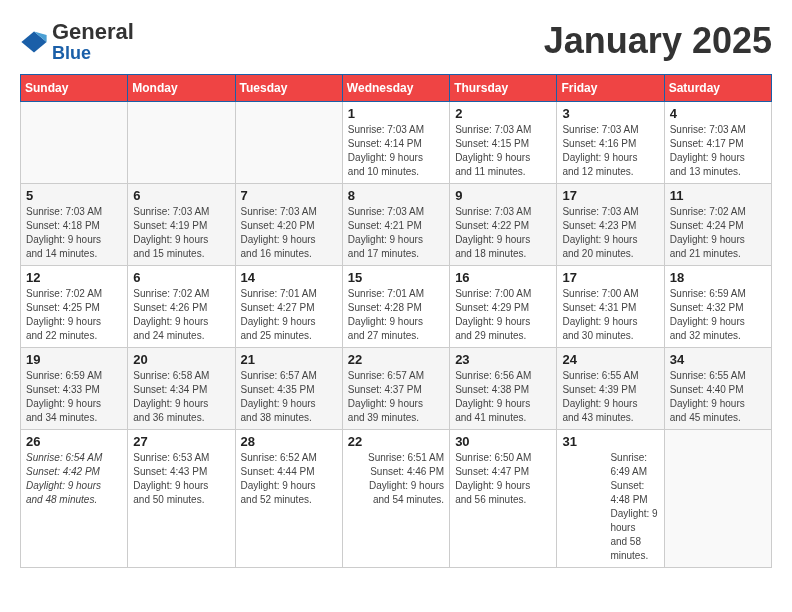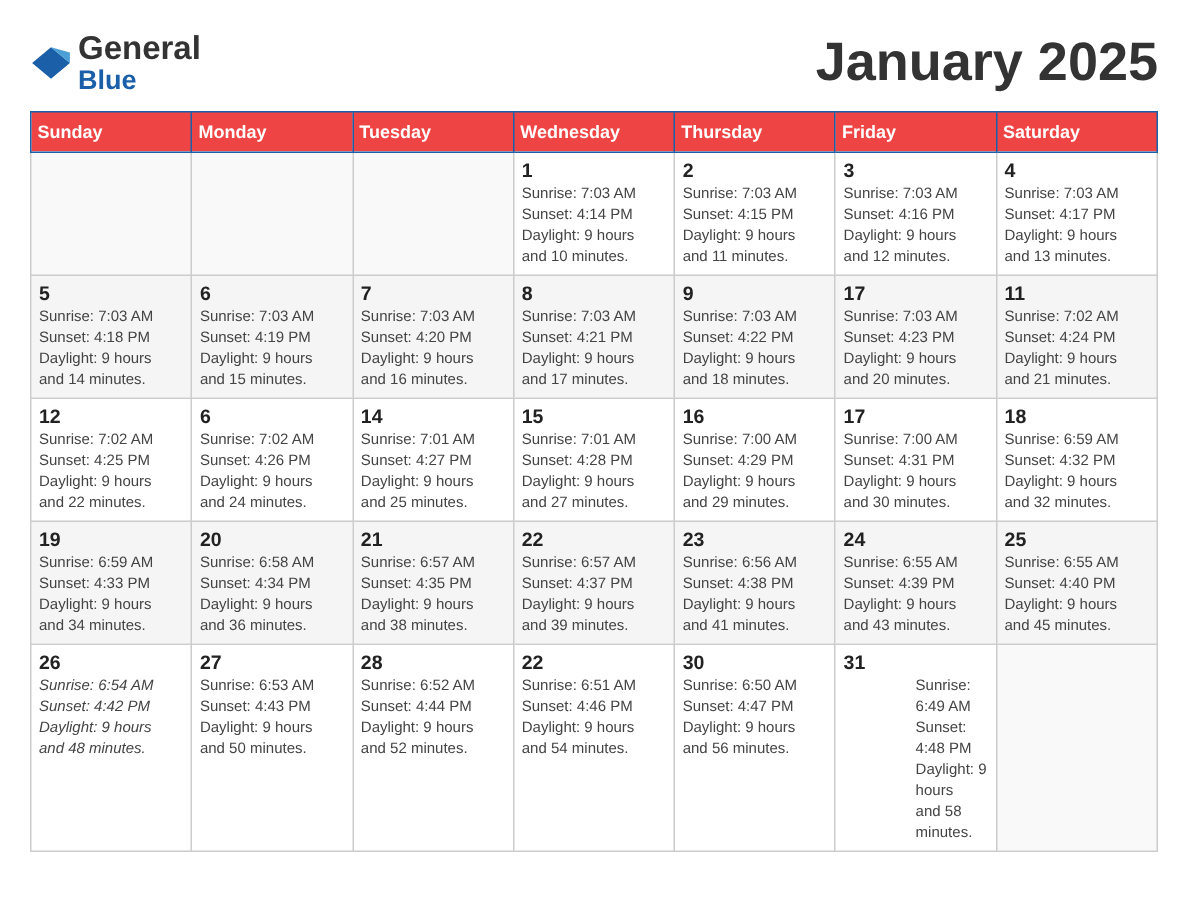--- a/index.html
+++ b/index.html
@@ -298,21 +298,21 @@
 and 41 minutes.</div>
         </td>
         <td>
           <div class="day-number">24</div>
           <div class="day-info" style="white-space: pre-line;">Sunrise: 6:55 AM
 Sunset: 4:39 PM
 Daylight: 9 hours
 and 43 minutes.</div>
         </td>
         <td>
-          <div class="day-number">25</div>
+          <div class="day-number">34</div>
           <div class="day-info" style="white-space: pre-line;">Sunrise: 6:55 AM
 Sunset: 4:40 PM
 Daylight: 9 hours
 and 45 minutes.</div>
         </td>
       </tr>
       <tr>
         <td>
           <div class="day-number">26</div>
           <div class="day-info" style="white-space: pre-line; font-style: italic;">Sunrise: 6:54 AM
@@ -329,21 +329,21 @@
         </td>
         <td>
           <div class="day-number">28</div>
           <div class="day-info" style="white-space: pre-line;">Sunrise: 6:52 AM
 Sunset: 4:44 PM
 Daylight: 9 hours
 and 52 minutes.</div>
         </td>
         <td>
           <div class="day-number">22</div>
-          <div class="day-info" style="white-space: pre-line;">Sunrise: 6:51 AM
+          <div class="day-info" style="white-space: pre-line; text-align: right;">Sunrise: 6:51 AM
 Sunset: 4:46 PM
 Daylight: 9 hours
 and 54 minutes.</div>
         </td>
         <td>
           <div class="day-number">30</div>
           <div class="day-info" style="white-space: pre-line;">Sunrise: 6:50 AM
 Sunset: 4:47 PM
 Daylight: 9 hours
 and 56 minutes.</div>

